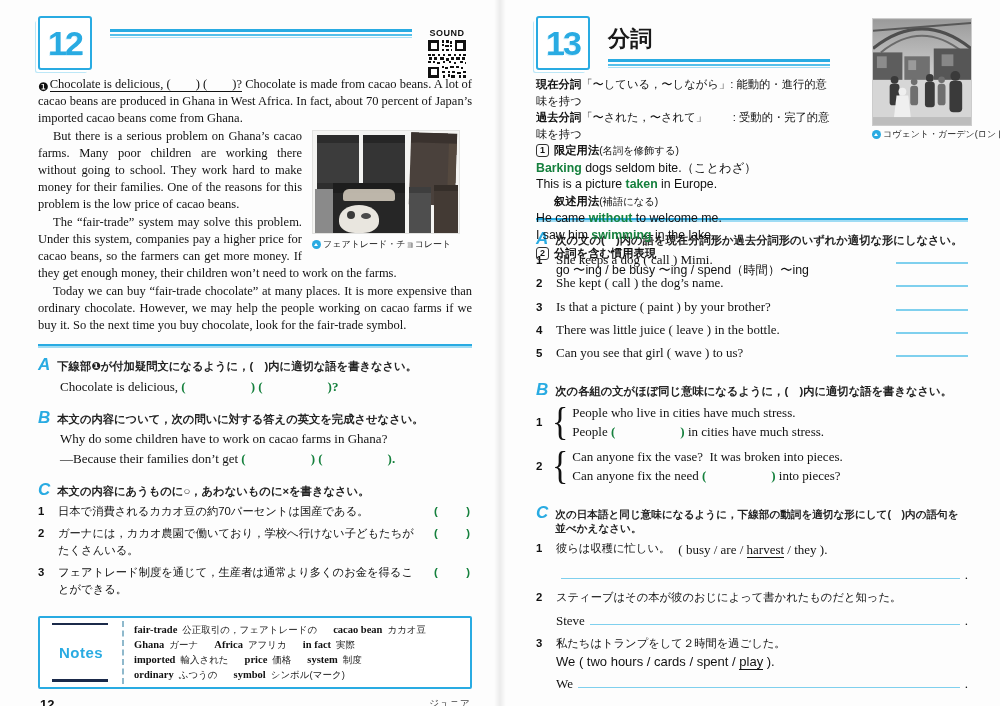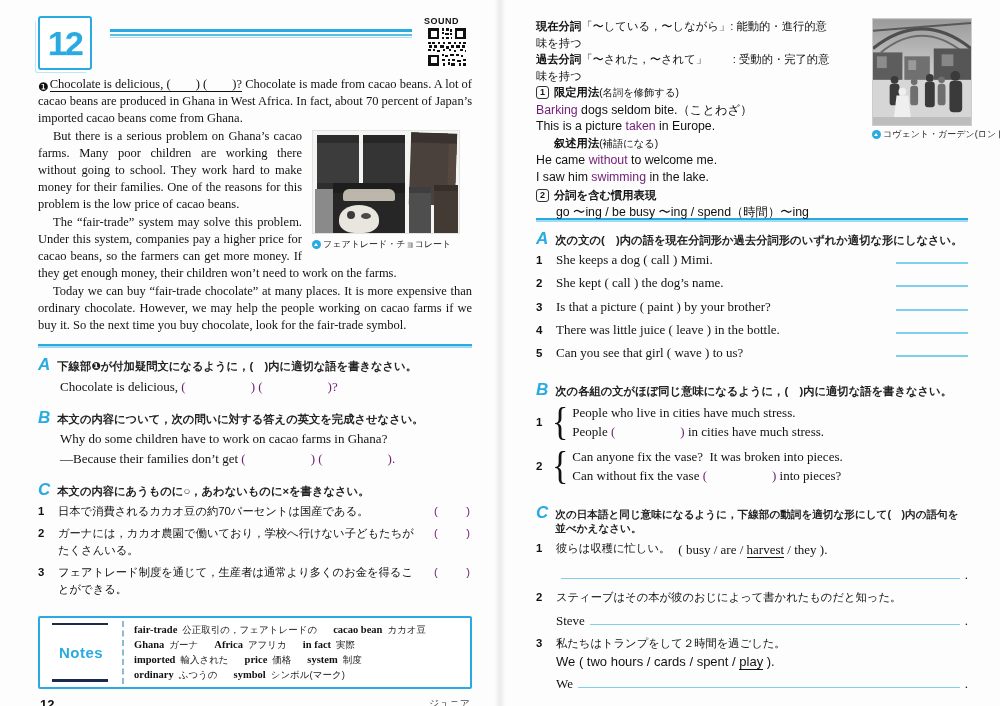--- a/index.html
+++ b/index.html
@@ -7,35 +7,35 @@
   body { font-family:"Liberation Sans","DejaVu Sans",sans-serif; color:#111; }
   .spread { position:relative; width:1000px; height:706px; background:#fdfdfd; margin:0 auto;
             display:flex; overflow:hidden; }
   .spread::after { content:""; position:absolute; left:494px; top:0; width:12px; height:100%;
             background:linear-gradient(90deg,rgba(0,0,0,0) 0%,rgba(0,0,0,0.07) 50%,rgba(0,0,0,0) 100%); pointer-events:none; }
   .page { width:500px; height:706px; padding:16px 28px 10px 38px; display:flex; flex-direction:column; position:relative; }
   .page.right { padding:16px 32px 10px 36px; }
 
   .serif { font-family:"Liberation Serif","DejaVu Serif",serif; }
   .ja { font-family:"Liberation Sans","DejaVu Sans",sans-serif; }
-  .hl { color:#701a75; }
+  .hl { color:#15803d;font-weight:bold; }
   .ul { border-bottom:1.5px solid #111; }
 
   
   .lesson-header { display:flex; align-items:flex-start; margin-bottom:6px; position:relative; }
   .lesson-badge { width:54px; height:54px; border:2.5px solid #29abe2; background:#fff; border-radius:3px;
             display:flex; align-items:center; justify-content:center; flex-shrink:0; position:relative; box-shadow:-3px 3px 0 -1px #fff, -4px 4px 0 -1px #bce7f7; }
   .lesson-badge span { font-size:34px; font-weight:800; color:#29abe2; letter-spacing:-2px;
             text-shadow:-1px 1px 0 #d6f0fb; }
   .header-main { flex:1; padding-left:18px; padding-top:8px; }
   .lesson-title { font-size:20px; font-weight:700; letter-spacing:0.3px; color:#1a1a1a; white-space:nowrap; }
   .lesson-title.jp { font-size:22px; }
   .triple-line { height:9px; margin-top:5px;
             background:linear-gradient(#29abe2 0 2.5px, transparent 2.5px 4.5px, #55c0ea 4.5px 6.5px, transparent 6.5px 7.5px, #a8e0f5 7.5px 9px); }
-  .sound-block { position:absolute; right:2px; top:0; width:46px; text-align:left;margin-left:40px; }
+  .sound-block { position:absolute; right:2px; top:12px; width:46px; text-align:center;margin-left:40px; }
   .sound-label { font-size:9px; font-weight:800; letter-spacing:0.5px; display:block; margin-bottom:1px; }
   .qr { width:40px; height:40px; display:block; margin:0 auto; }
 
   
   .passage { font-size:12.5px; line-height:17px; text-align:justify; }
   .passage p { margin-bottom:1px; }
   .passage .indent { text-indent:1.2em; }
   .marker { position:relative; top:3px; font-size:12px; margin-right:1px; }
   .ul-text { border-bottom:1.2px solid #111; }
   .choco { float:right; width:160px; margin:2px 0 2px 10px; }
@@ -274,20 +274,29 @@
 
     <footer class="pagefoot">
       <span class="pageno">12</span>
       <span class="brand ja">ジュニア</span>
     </footer>
   </section>
 
   <section class="page right">
 
     <div class="rp-top">
+      <header class="lesson-header">
+        <div class="lesson-badge">
+          <span>13</span>
+        </div>
+        <div class="header-main">
+          <h1 class="lesson-title jp ja">分詞</h1>
+          <div class="triple-line"></div>
+        </div>
+      </header>
 
       <figure class="cg-photo">
         <svg class="cg-img" viewBox="0 0 100 108">
           <defs>
             <linearGradient id="cgbg" x1="0" y1="0" x2="0" y2="1">
               <stop offset="0" stop-color="#9a9a9a"></stop>
                 <stop offset="0.45" stop-color="#c6c6c6"></stop>
                 <stop offset="1" stop-color="#e8e8e8"></stop>
             </linearGradient>
           </defs>
@@ -401,21 +410,21 @@
         <div class="blines">
           <div class="serif parts"><span>People who live in cities have much stress.</span></div>
           <div class="serif parts"><span>People </span><span class="hl">(　　　　　)</span><span> in cities have much stress.</span></div>
         </div>
       </div>
       <div class="bgroup">
         <span class="no">2</span>
         <span class="brace">{</span>
         <div class="blines">
           <div class="serif parts"><span>Can anyone fix the vase?  It was broken into pieces.</span></div>
-          <div class="serif parts"><span>Can without fix the vase </span><span class="hl">(　　　　　)</span><span> into pieces?</span></div>
+          <div class="serif parts"><span>Can anyone fix the need </span><span class="hl">(　　　　　)</span><span> into pieces?</span></div>
         </div>
       </div>
     </div>
 
     <div class="section">
       <div class="sec-head">
         <span class="sec-letter">C</span>
         <span class="sec-inst ja" style="font-size:10.6px;">次の日本語と同じ意味になるように，下線部の動詞を適切な形にして(　)内の語句を並べかえなさい。</span>
       </div>
 

